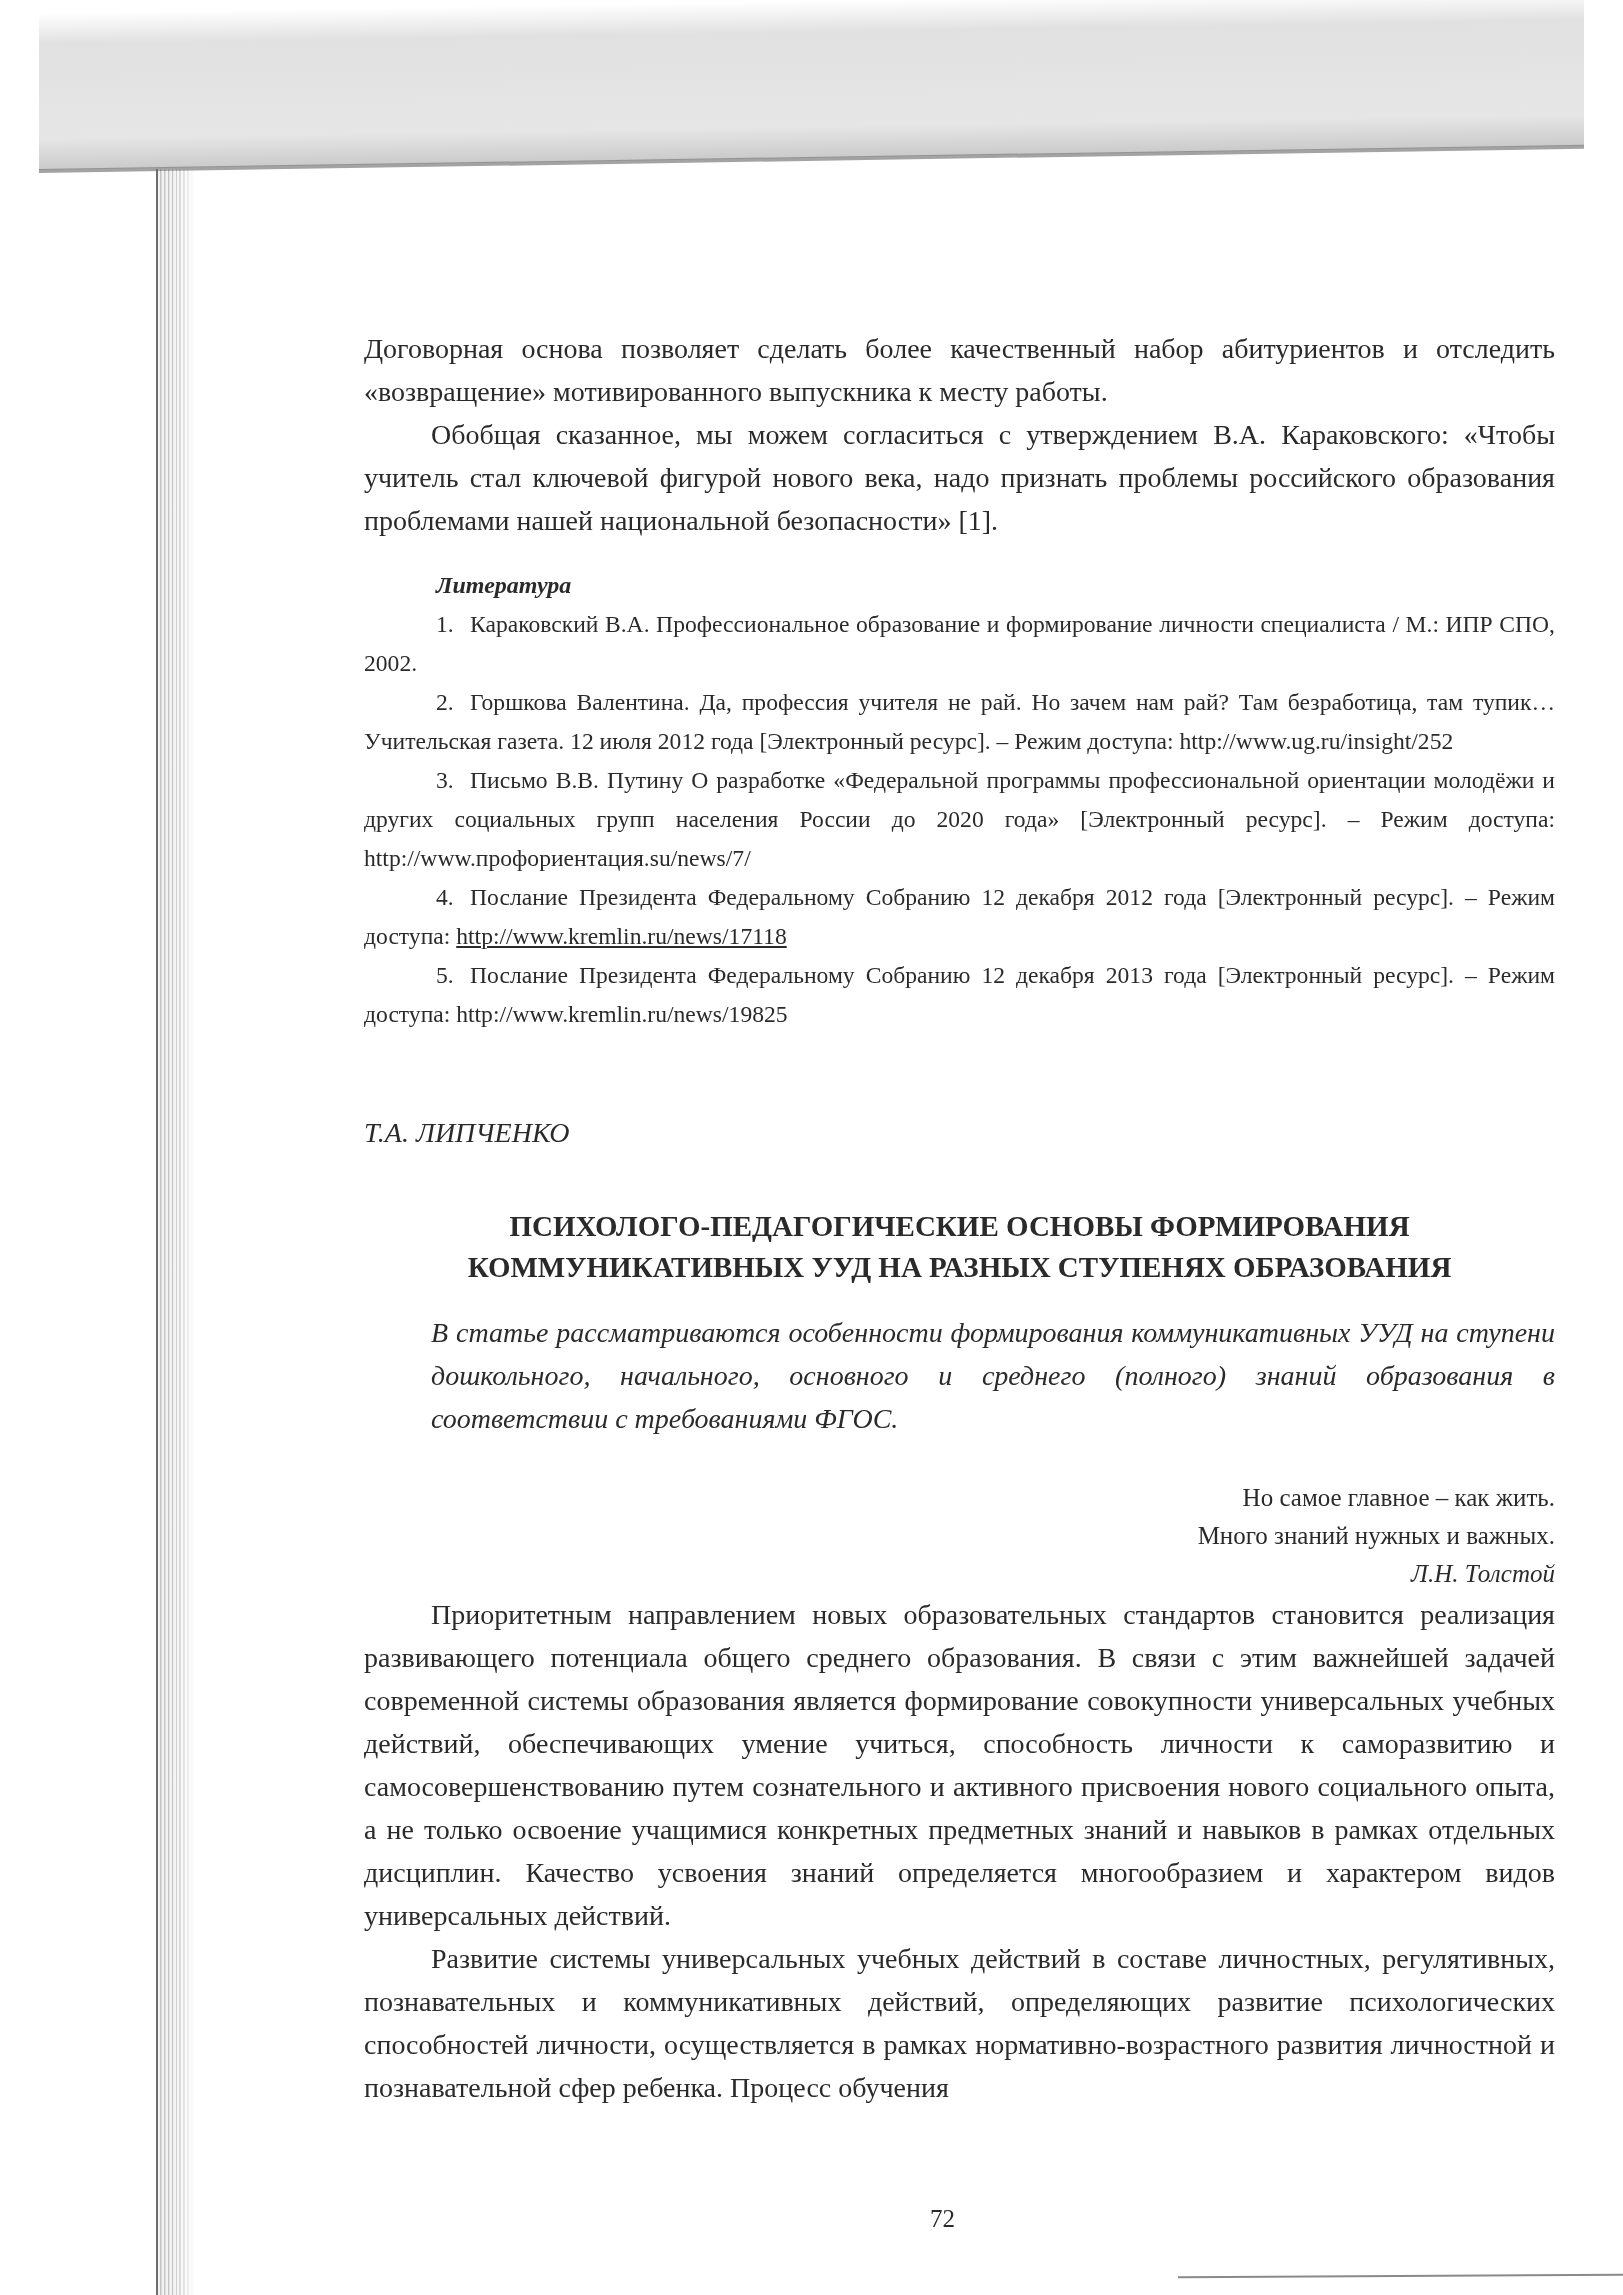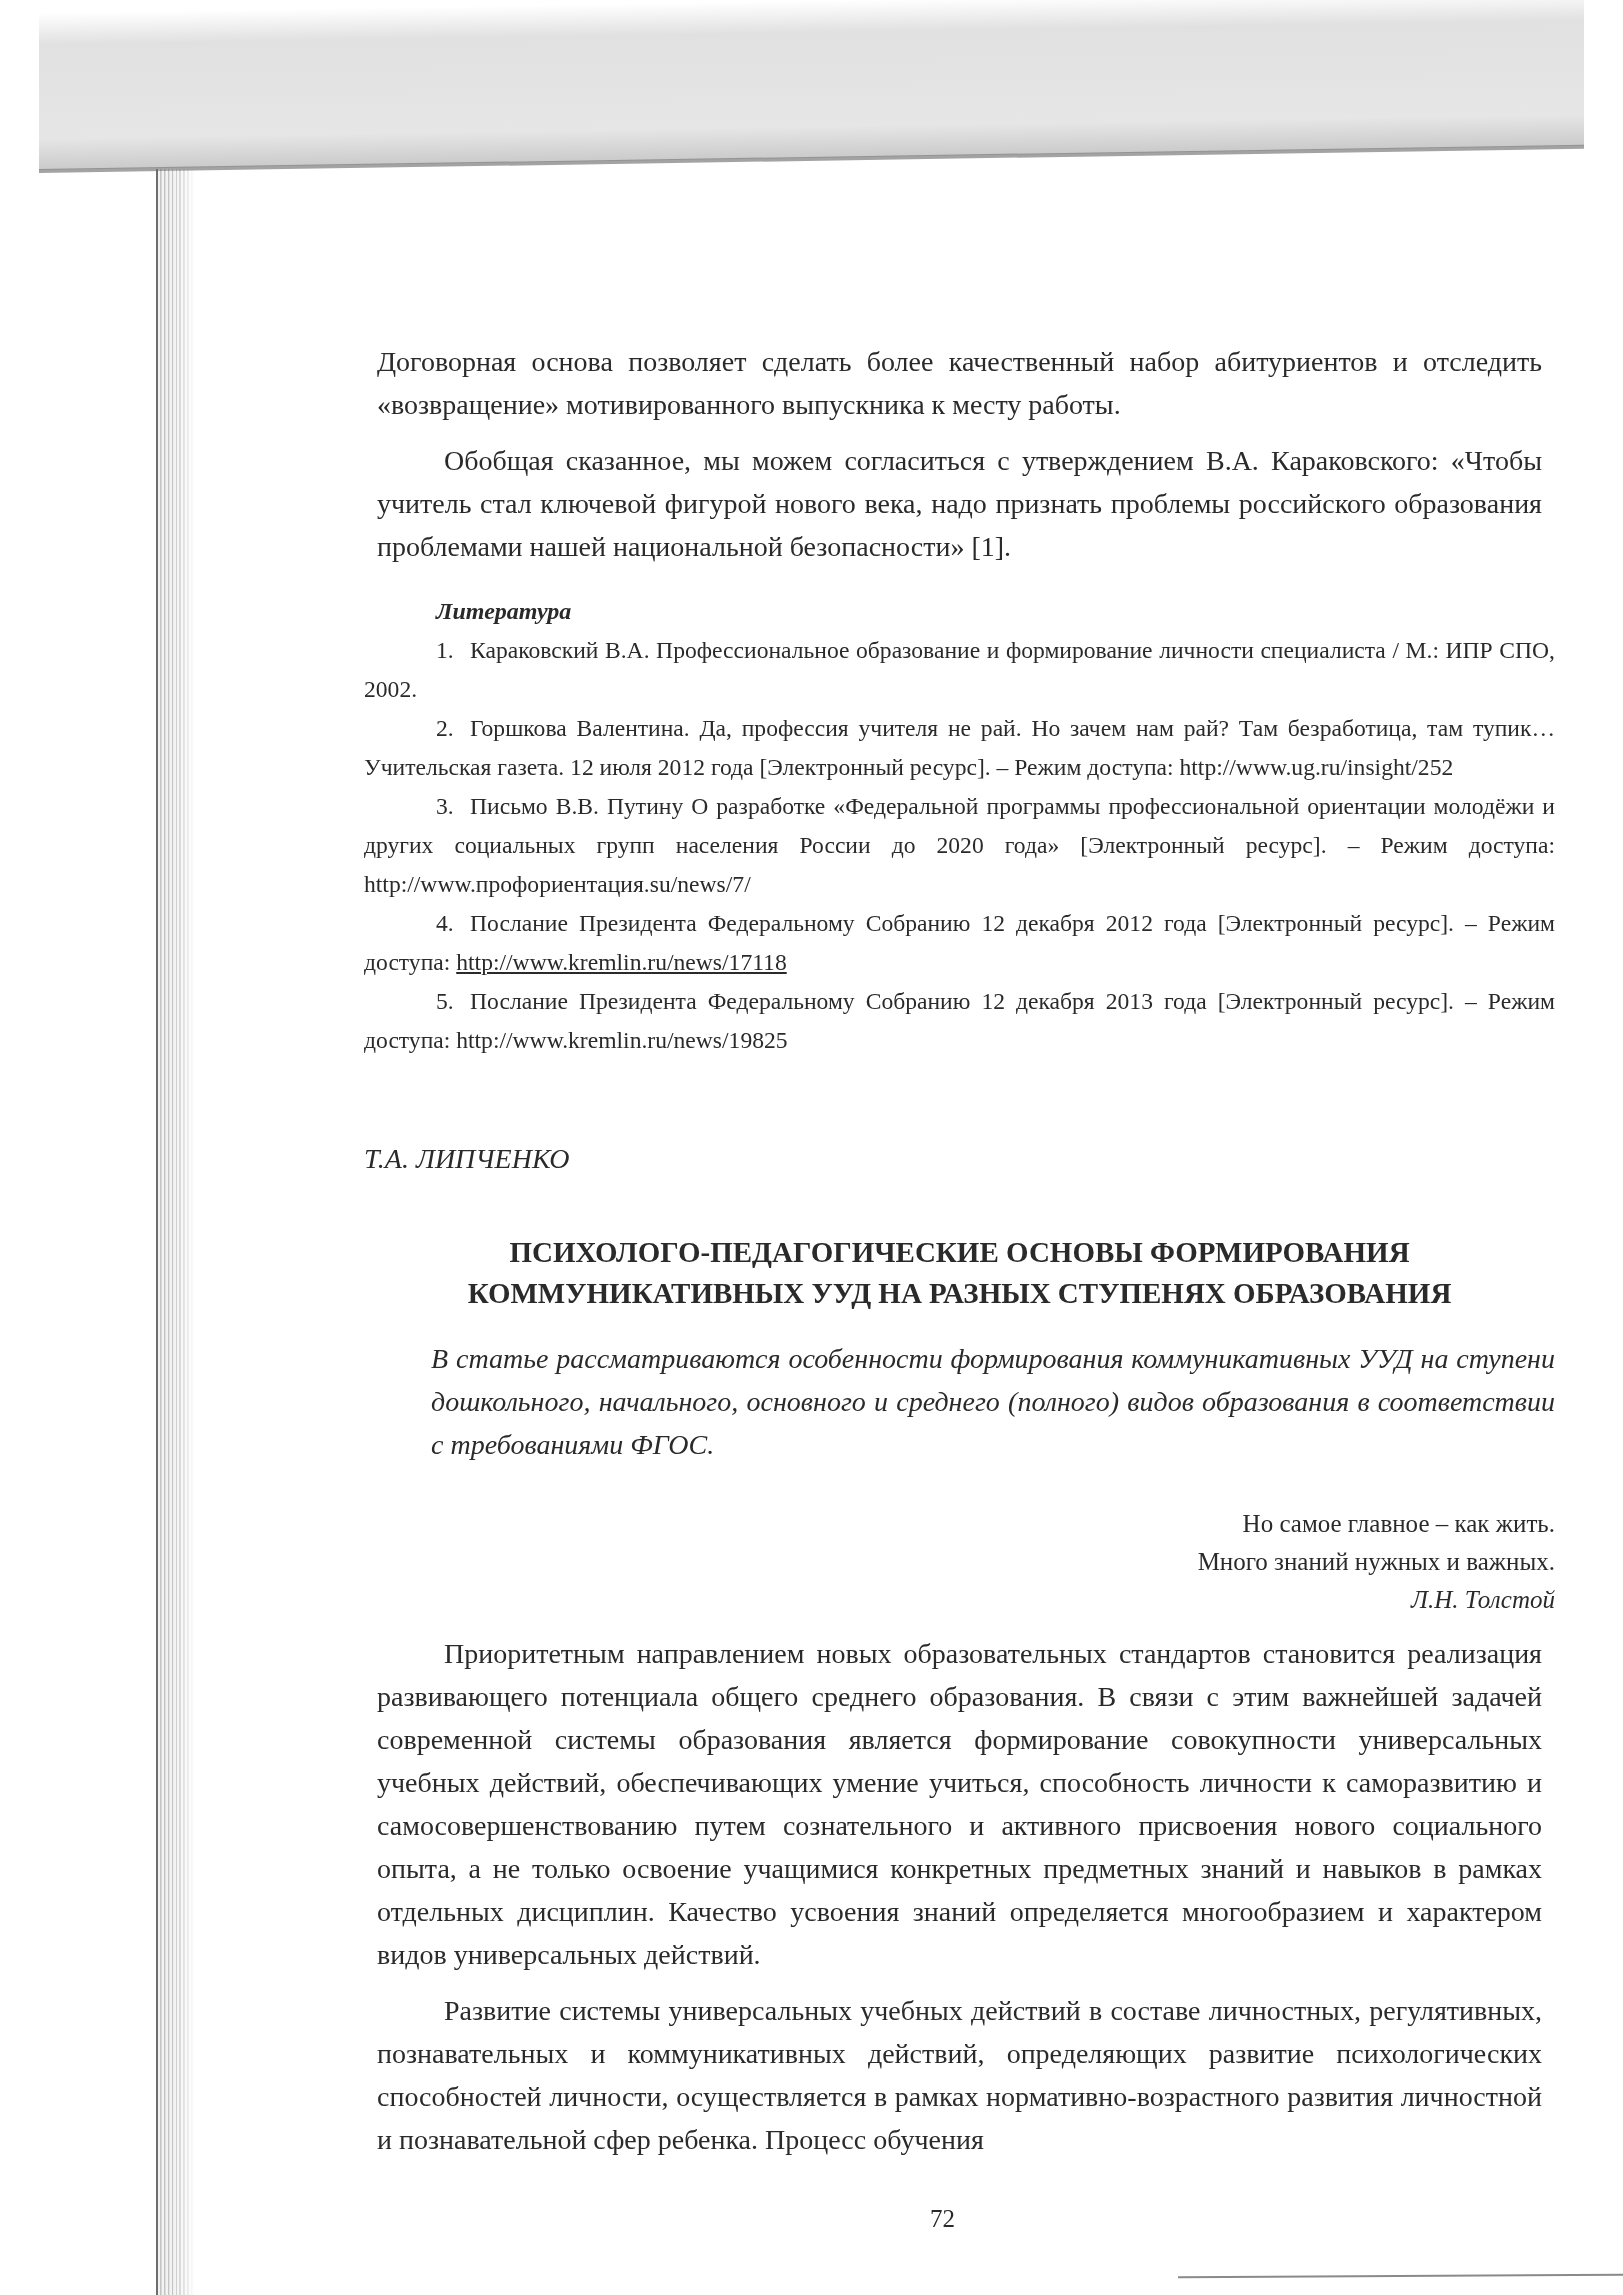--- a/index.html
+++ b/index.html
@@ -69,21 +69,21 @@
   .page {
     position: absolute;
     left: 364px;
     top: 327px;
     width: 1191px;
   }
   .p {
     font-size: 28px;
     line-height: 43px;
     text-align: justify;
-    margin: 13px;
+    margin: 0;
   }
   .p.indent { text-indent: 67px; }
 
   .lit-heading {
     font-size: 24px;
     font-style: italic;
     margin: 23.6px 0 0 0;
     padding-left: 72px;
     line-height: 39px;
   }
@@ -172,21 +172,21 @@
       <span class="num">5.</span><span>Послание Президента Федеральному Собранию 12 декабря 2013 года [Электронный ресурс]. – Режим доступа: http://www.kremlin.ru/news/19825</span>
     </p>
   </section>
 
   <section>
     <div class="author">Т.А. ЛИПЧЕНКО</div>
     <h2 class="title">
       <span style="display:block">ПСИХОЛОГО-ПЕДАГОГИЧЕСКИЕ ОСНОВЫ ФОРМИРОВАНИЯ</span>
       <span style="display:block">КОММУНИКАТИВНЫХ УУД НА РАЗНЫХ СТУПЕНЯХ ОБРАЗОВАНИЯ</span>
     </h2>
-    <p class="abstract">В статье рассматриваются особенности формирования коммуникативных УУД на ступени дошкольного, начального, основного и среднего (полного) видов образования в соответствии с требованиями ФГОС.</p>
+    <p class="abstract">В статье рассматриваются особенности формирования коммуникативных УУД на ступени дошкольного, начального, основного и среднего (полного) знаний образования в соответствии с требованиями ФГОС.</p>
 
     <div class="epigraph">
       <span class="line">Но самое главное – как жить.</span>
       <span class="line">Много знаний нужных и важных.</span>
       <span class="line author-sign">Л.Н. Толстой</span>
     </div>
 
     <p class="p indent">Приоритетным направлением новых образовательных стандартов становится реализация развивающего потенциала общего среднего образования. В связи с этим важнейшей задачей современной системы образования является формирование совокупности универсальных учебных действий, обеспечивающих умение учиться, способность личности к саморазвитию и самосовершенствованию путем сознательного и активного присвоения нового социального опыта, а не только освоение учащимися конкретных предметных знаний и навыков в рамках отдельных дисциплин. Качество усвоения знаний определяется многообразием и характером видов универсальных действий.</p>
     <p class="p indent">Развитие системы универсальных учебных действий в составе личностных, регулятивных, познавательных и коммуникативных действий, определяющих развитие психологических способностей личности, осуществляется в рамках нормативно-возрастного развития личностной и познавательной сфер ребенка. Процесс обучения</p>
   </section>

